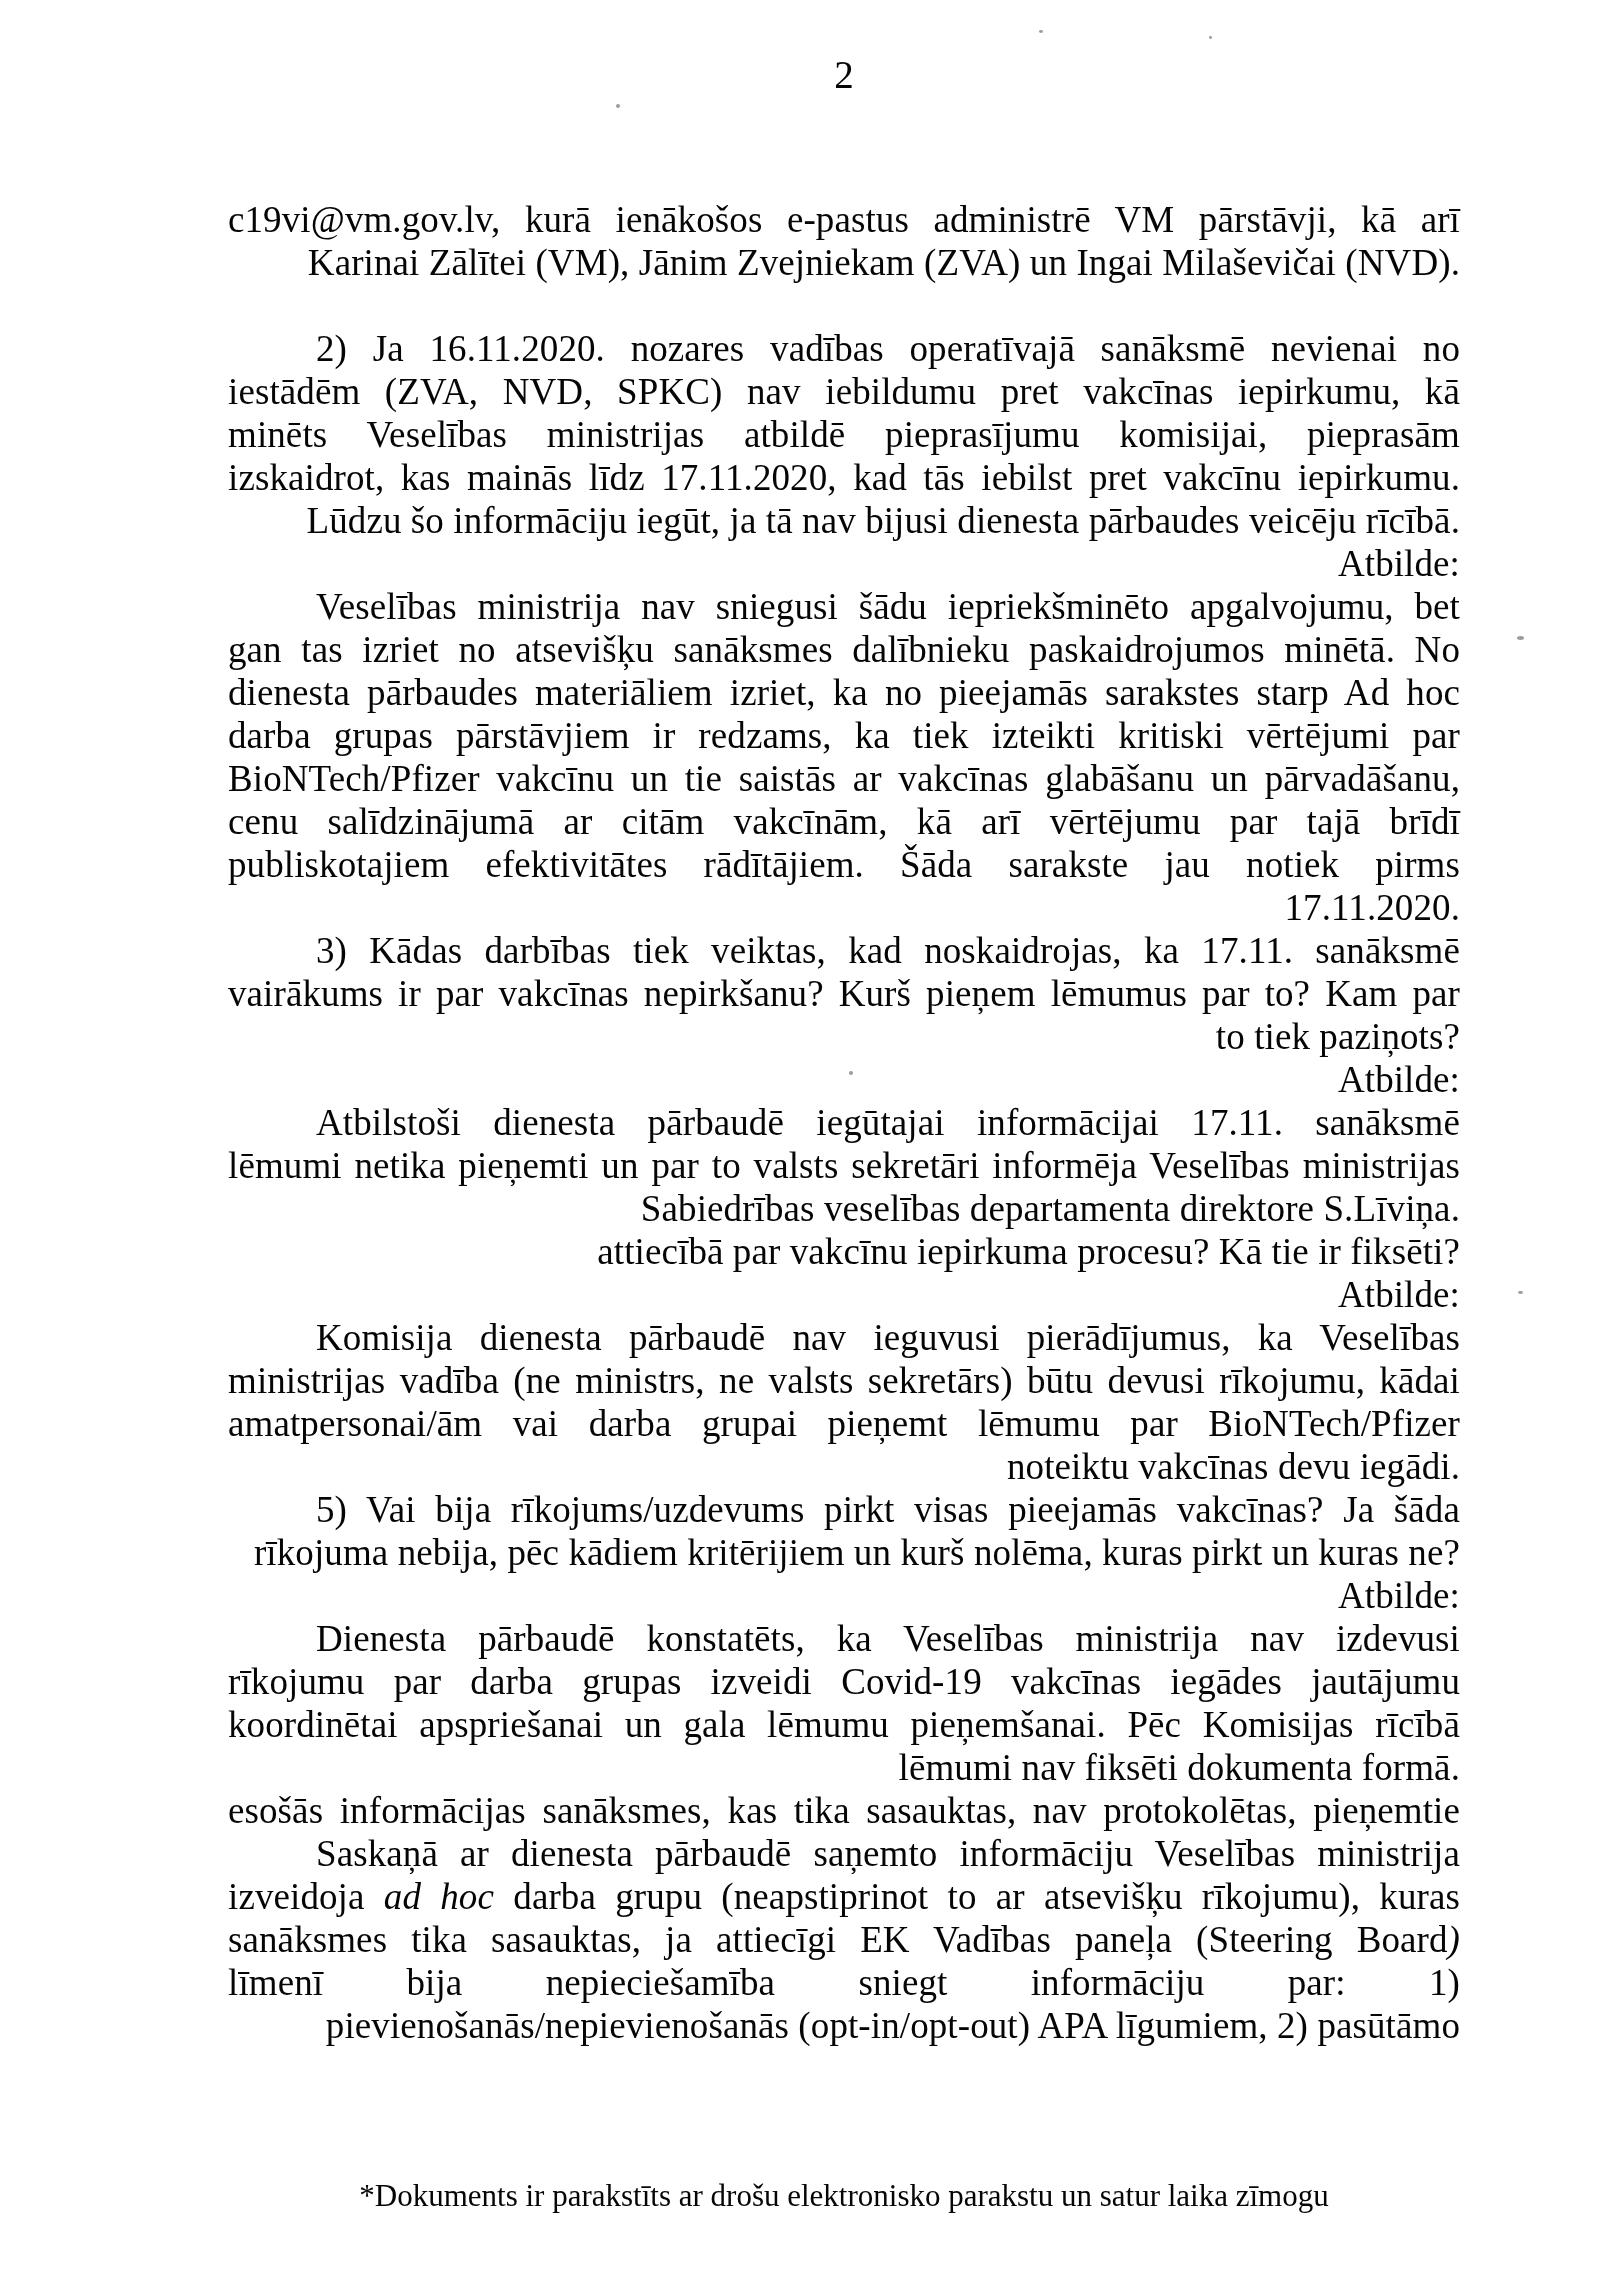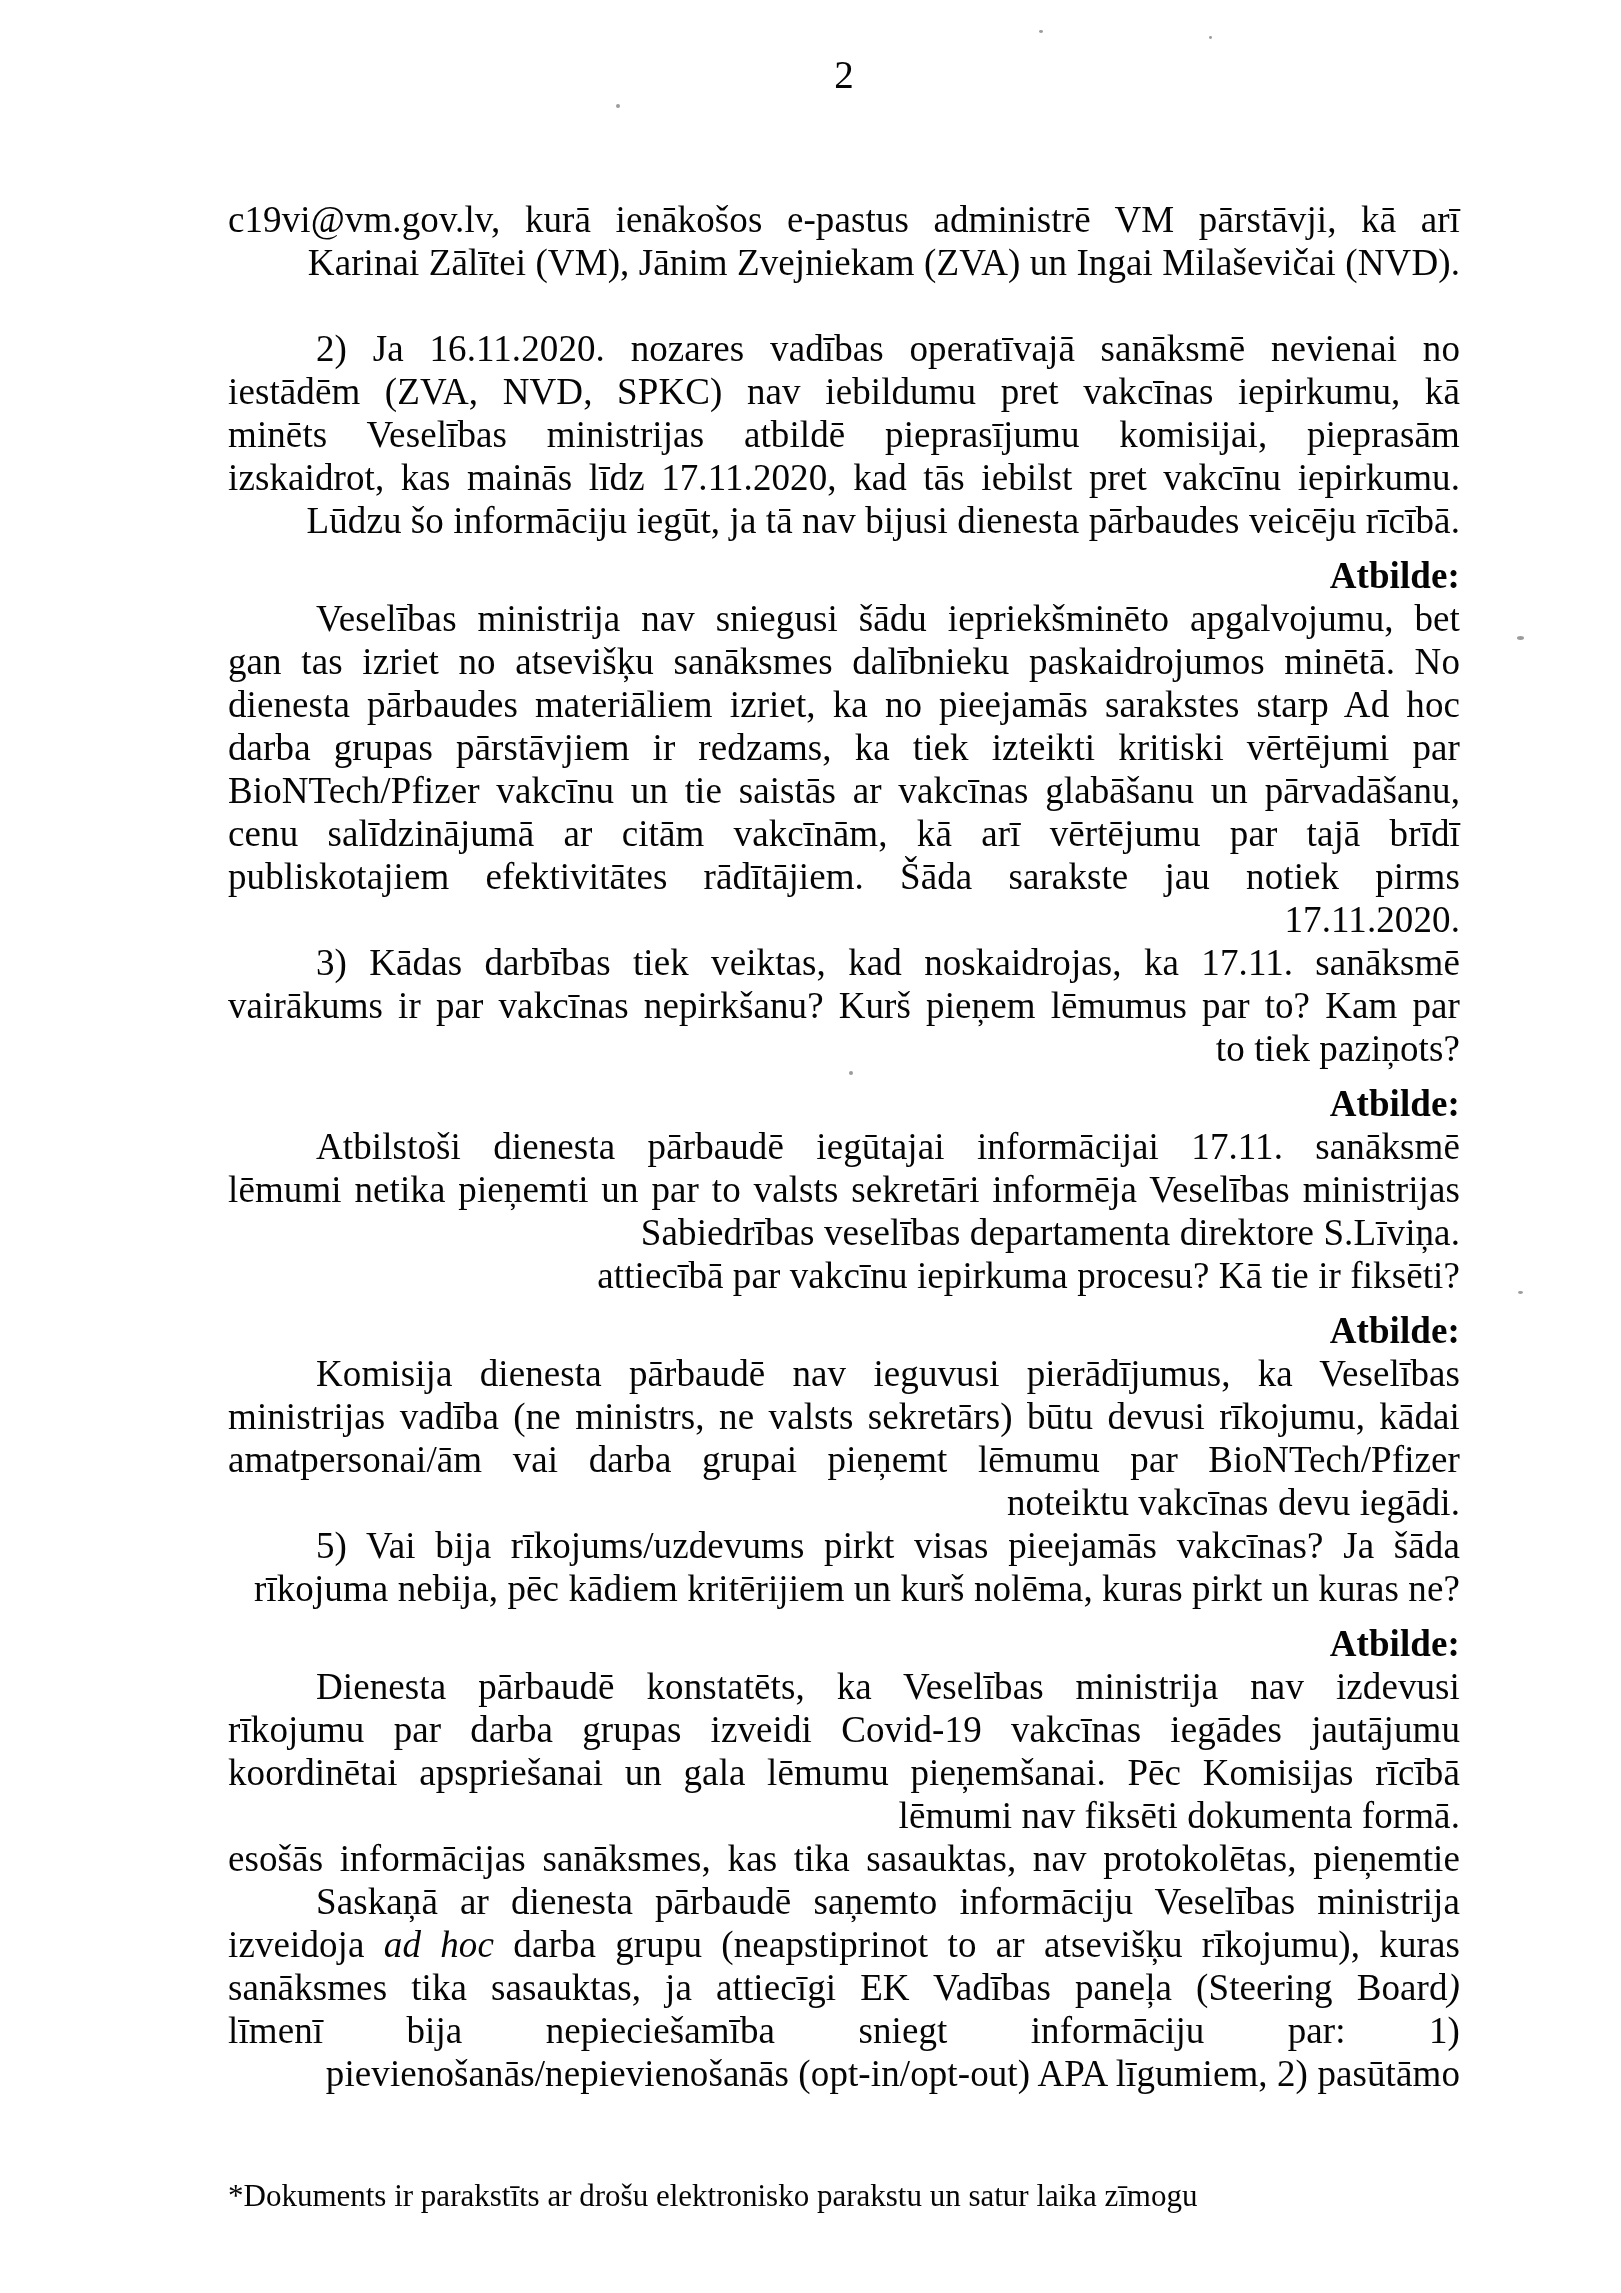--- a/index.html
+++ b/index.html
@@ -29,30 +29,30 @@
     position: absolute;
     top: 198px;
     left: 228px;
     width: 1232px;
     font-size: 37px;
     line-height: 43px;
     letter-spacing: 0.1px;
   }
   .para { margin: 0; }
   .para.gap { margin-top: 43px; }
-  .para.bold { font-weight: 700; margin-top: 12px; }
+  .para.bold { font-weight: 400; }
   .line { text-align: right; white-space: normal; }
   .line.j { text-align: justify; text-align-last: justify; }
   .para.indent .line:first-child { text-indent: 88px; }
   .footer-note {
     position: absolute;
     top: 2178px;
     left: 228px;
     width: 1232px;
-    text-align: left;
+    text-align: center;
     font-size: 31px;
     line-height: 35px;
   }
   .speck {
     position: absolute;
     background: #4a4a4a;
     border-radius: 50%;
     opacity: 0.55;
   }
 </style>

